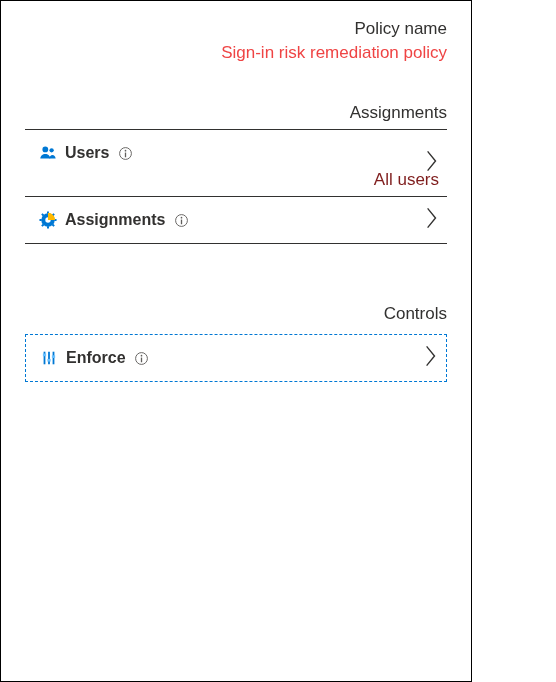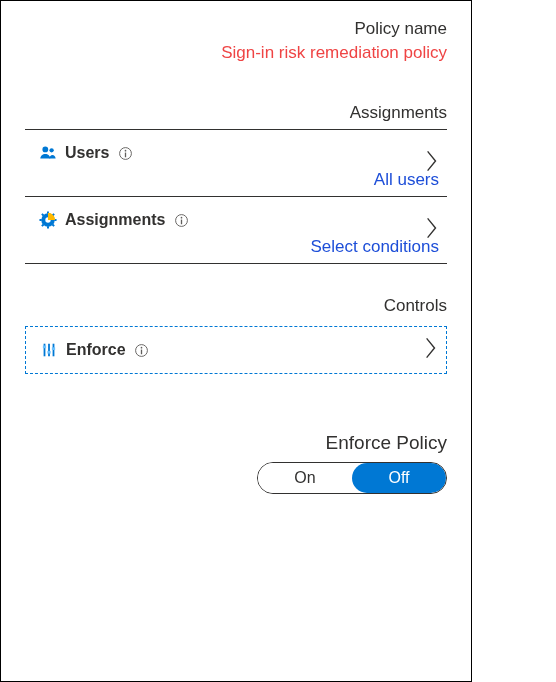--- a/index.html
+++ b/index.html
@@ -53,21 +53,21 @@
       align-items: center;
       gap: 8px;
       margin-bottom: 8px;
     }
     .row-title {
       font-weight: 600;
       font-size: 16px;
     }
     .row-sub {
       font-size: 17px;
-      color: #1d4ed8;
+      color: #7f1d1d;
     }
     .row-icon {
       width: 18px;
       height: 18px;
       display: inline-flex;
       align-items: center;
       justify-content: center;
     }
     .info-icon {
       display: inline-flex;
@@ -176,30 +176,29 @@
         </span>
         <span class="row-title">Assignments</span>
         <span class="info-icon">
           <svg viewBox="0 0 16 16" width="15" height="15">
             <circle cx="8" cy="8" r="6.3" fill="none" stroke="#605e5c" stroke-width="1"></circle>
             <circle cx="8" cy="5" r="0.9" fill="#605e5c"></circle>
             <rect x="7.3" y="7" width="1.4" height="5" fill="#605e5c"></rect>
           </svg>
         </span>
       </div>
-      <div class="row-sub">Select conditions</div>
       <span class="chevron">
         <svg viewBox="0 0 16 28" width="14" height="26">
             <path d="M3 3l9 11-9 11" fill="none" stroke="#323130" stroke-width="1.6"></path>
           </svg>
       </span>
     </div>
   </div>
 
-  <div class="section" style="margin-top:32px">
+  <div class="section" style="margin-top:60px">
     <div class="section-header" style="border-bottom:none; padding-bottom:8px">Controls</div>
 
     <div class="row dashed no-border">
       <div class="row-head">
         <span class="row-icon">
           <svg viewBox="0 0 20 20" width="18" height="18">
             <line x1="5" y1="3" x2="5" y2="17" stroke="#0078d4" stroke-width="2"></line>
             <line x1="10" y1="3" x2="10" y2="17" stroke="#0078d4" stroke-width="2"></line>
             <line x1="15" y1="3" x2="15" y2="17" stroke="#0078d4" stroke-width="2"></line>
             <rect x="3.2" y="5" width="3.6" height="3" fill="#69c0ff"></rect>
@@ -217,21 +216,14 @@
         </span>
       </div>
       <span class="chevron">
         <svg viewBox="0 0 16 28" width="14" height="26">
             <path d="M3 3l9 11-9 11" fill="none" stroke="#323130" stroke-width="1.6"></path>
           </svg>
       </span>
     </div>
   </div>
 
-  <div class="enforce-section">
-    <div class="enforce-label">Enforce Policy</div>
-    <div class="toggle">
-      <div class="toggle-opt left">On</div>
-      <div class="toggle-opt active">Off</div>
-    </div>
-  </div>
 
 </div>
 
 </body></html>

